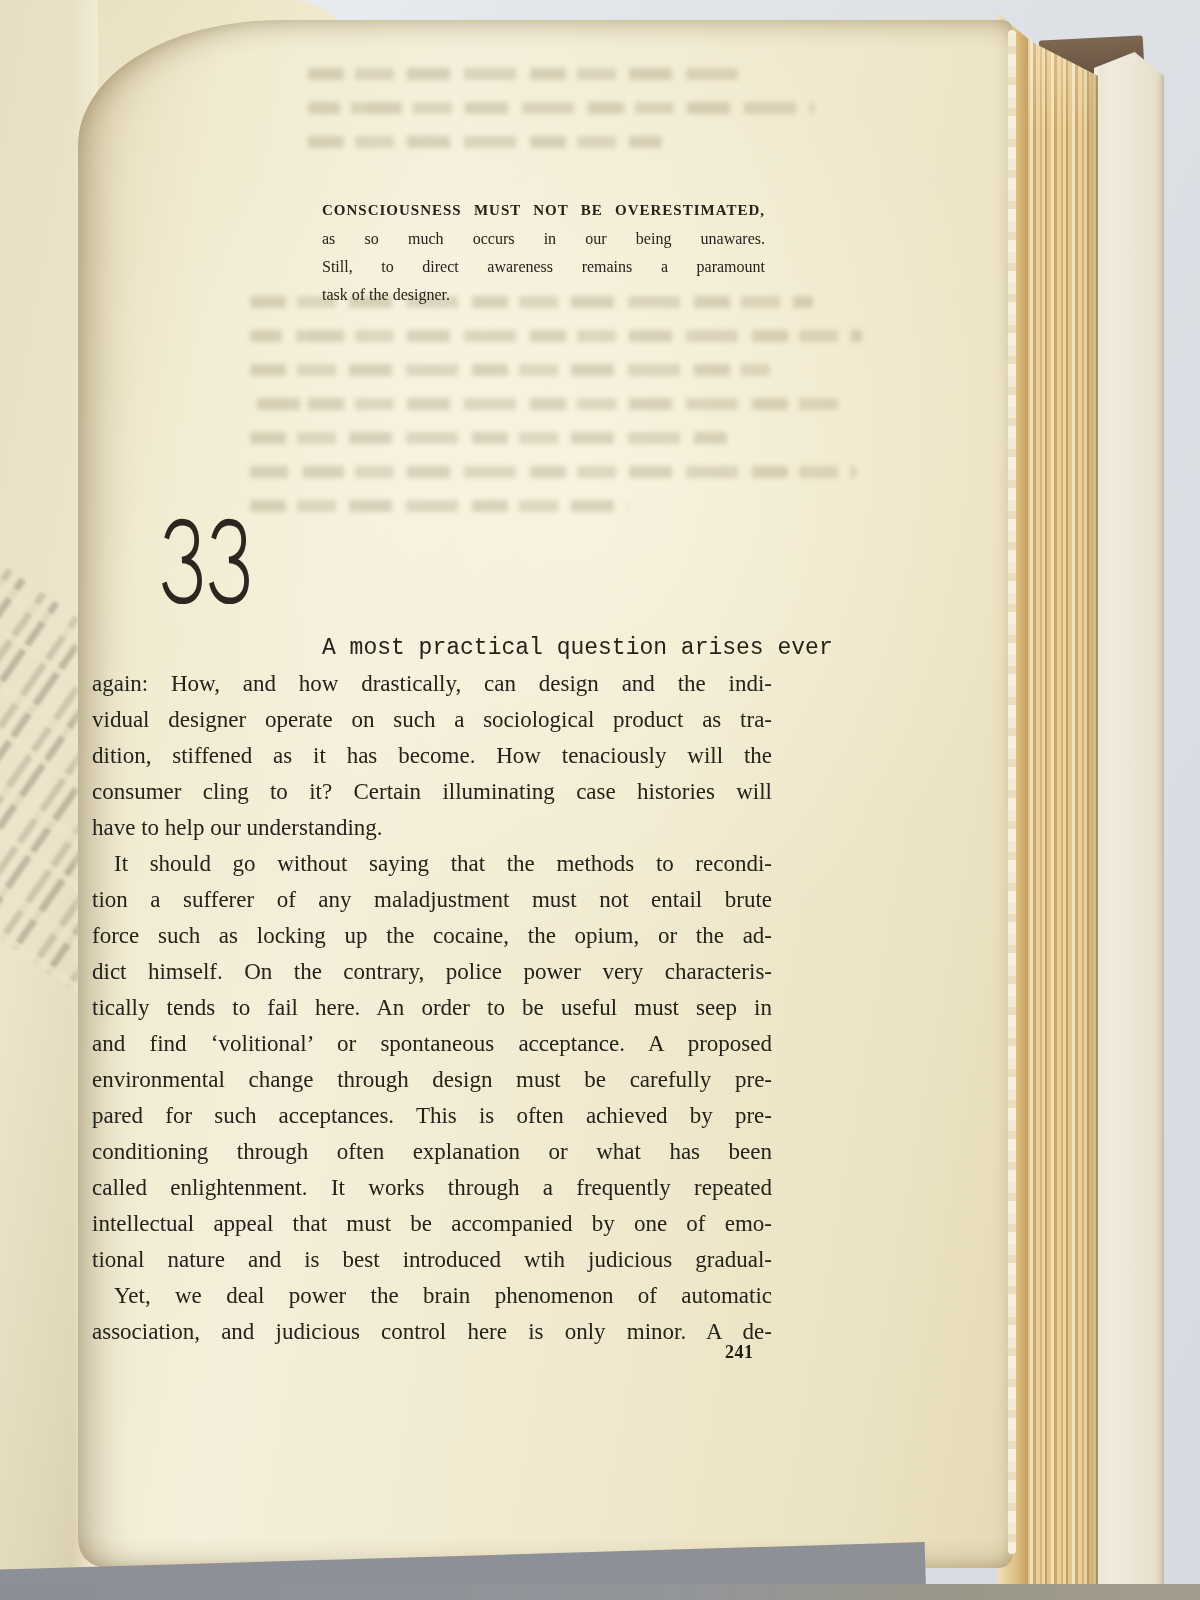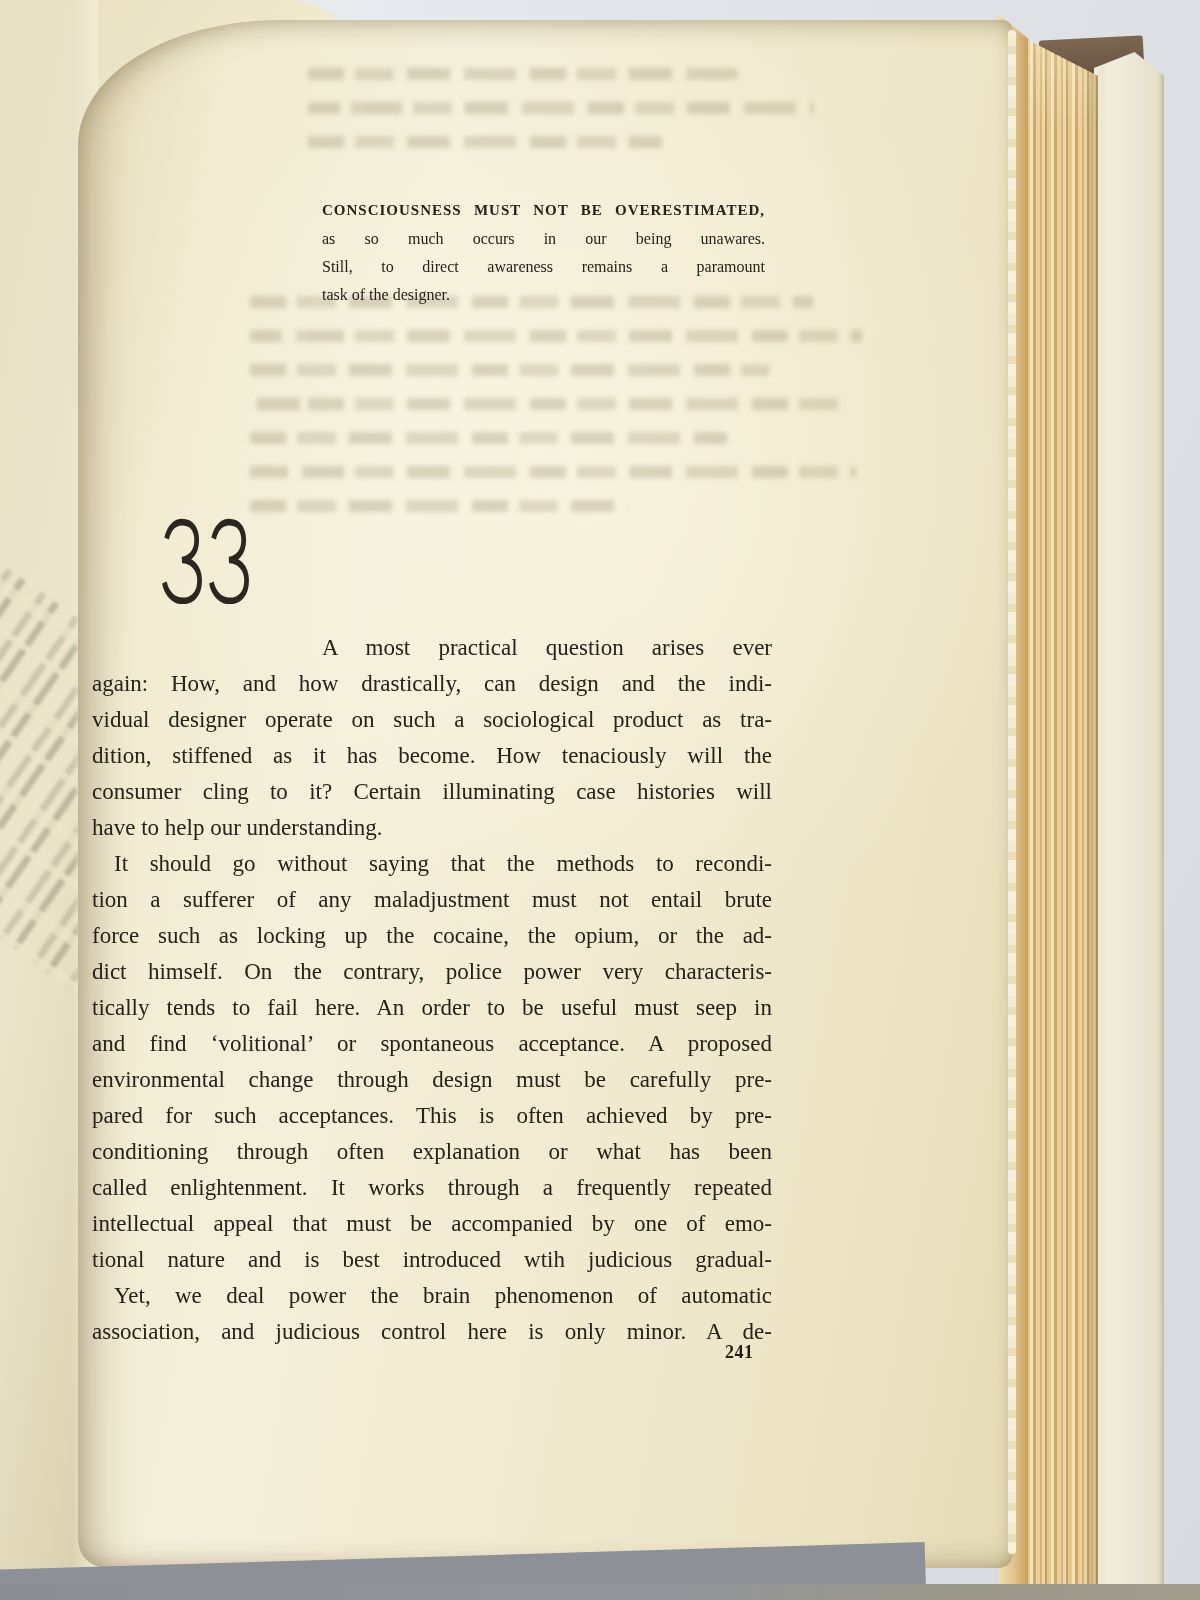--- a/index.html
+++ b/index.html
@@ -171,21 +171,21 @@
         <svg viewBox="0 0 60 84" width="44" height="86" preserveAspectRatio="none">
           <path d="M9 20 C13 8 22 4 30 4 C44 4 50 12 50 22 C50 34 40 40 30 41 C42 41 54 48 54 61 C54 75 43 81 31 81 C19 81 9 74 6 63" fill="none" stroke="#2b2720" stroke-width="6.5" stroke-linecap="butt"></path>
         </svg>
         <svg viewBox="0 0 60 84" width="44" height="86" preserveAspectRatio="none">
           <path d="M9 20 C13 8 22 4 30 4 C44 4 50 12 50 22 C50 34 40 40 30 41 C42 41 54 48 54 61 C54 75 43 81 31 81 C19 81 9 74 6 63" fill="none" stroke="#2b2720" stroke-width="6.5" stroke-linecap="butt"></path>
         </svg>
       </div>
 
     <div class="body-text">
       <div class="para">
-          <div class="line" style="text-indent: 230px;">A most practical question arises ever</div>
+          <div class="line" style="text-indent: 230px; font-family: Liberation Mono, monospace;">A most practical question arises ever</div>
           <div class="line">again: How, and how drastically, can design and the indi-</div>
           <div class="line">vidual designer operate on such a sociological product as tra-</div>
           <div class="line">dition, stiffened as it has become. How tenaciously will the</div>
           <div class="line">consumer cling to it? Certain illuminating case histories will</div>
           <div class="line endline">have to help our understanding.</div>
         </div>
       <div class="para">
           <div class="line" style="text-indent: 22px;">It should go without saying that the methods to recondi-</div>
           <div class="line">tion a sufferer of any maladjustment must not entail brute</div>
           <div class="line">force such as locking up the cocaine, the opium, or the ad-</div>

